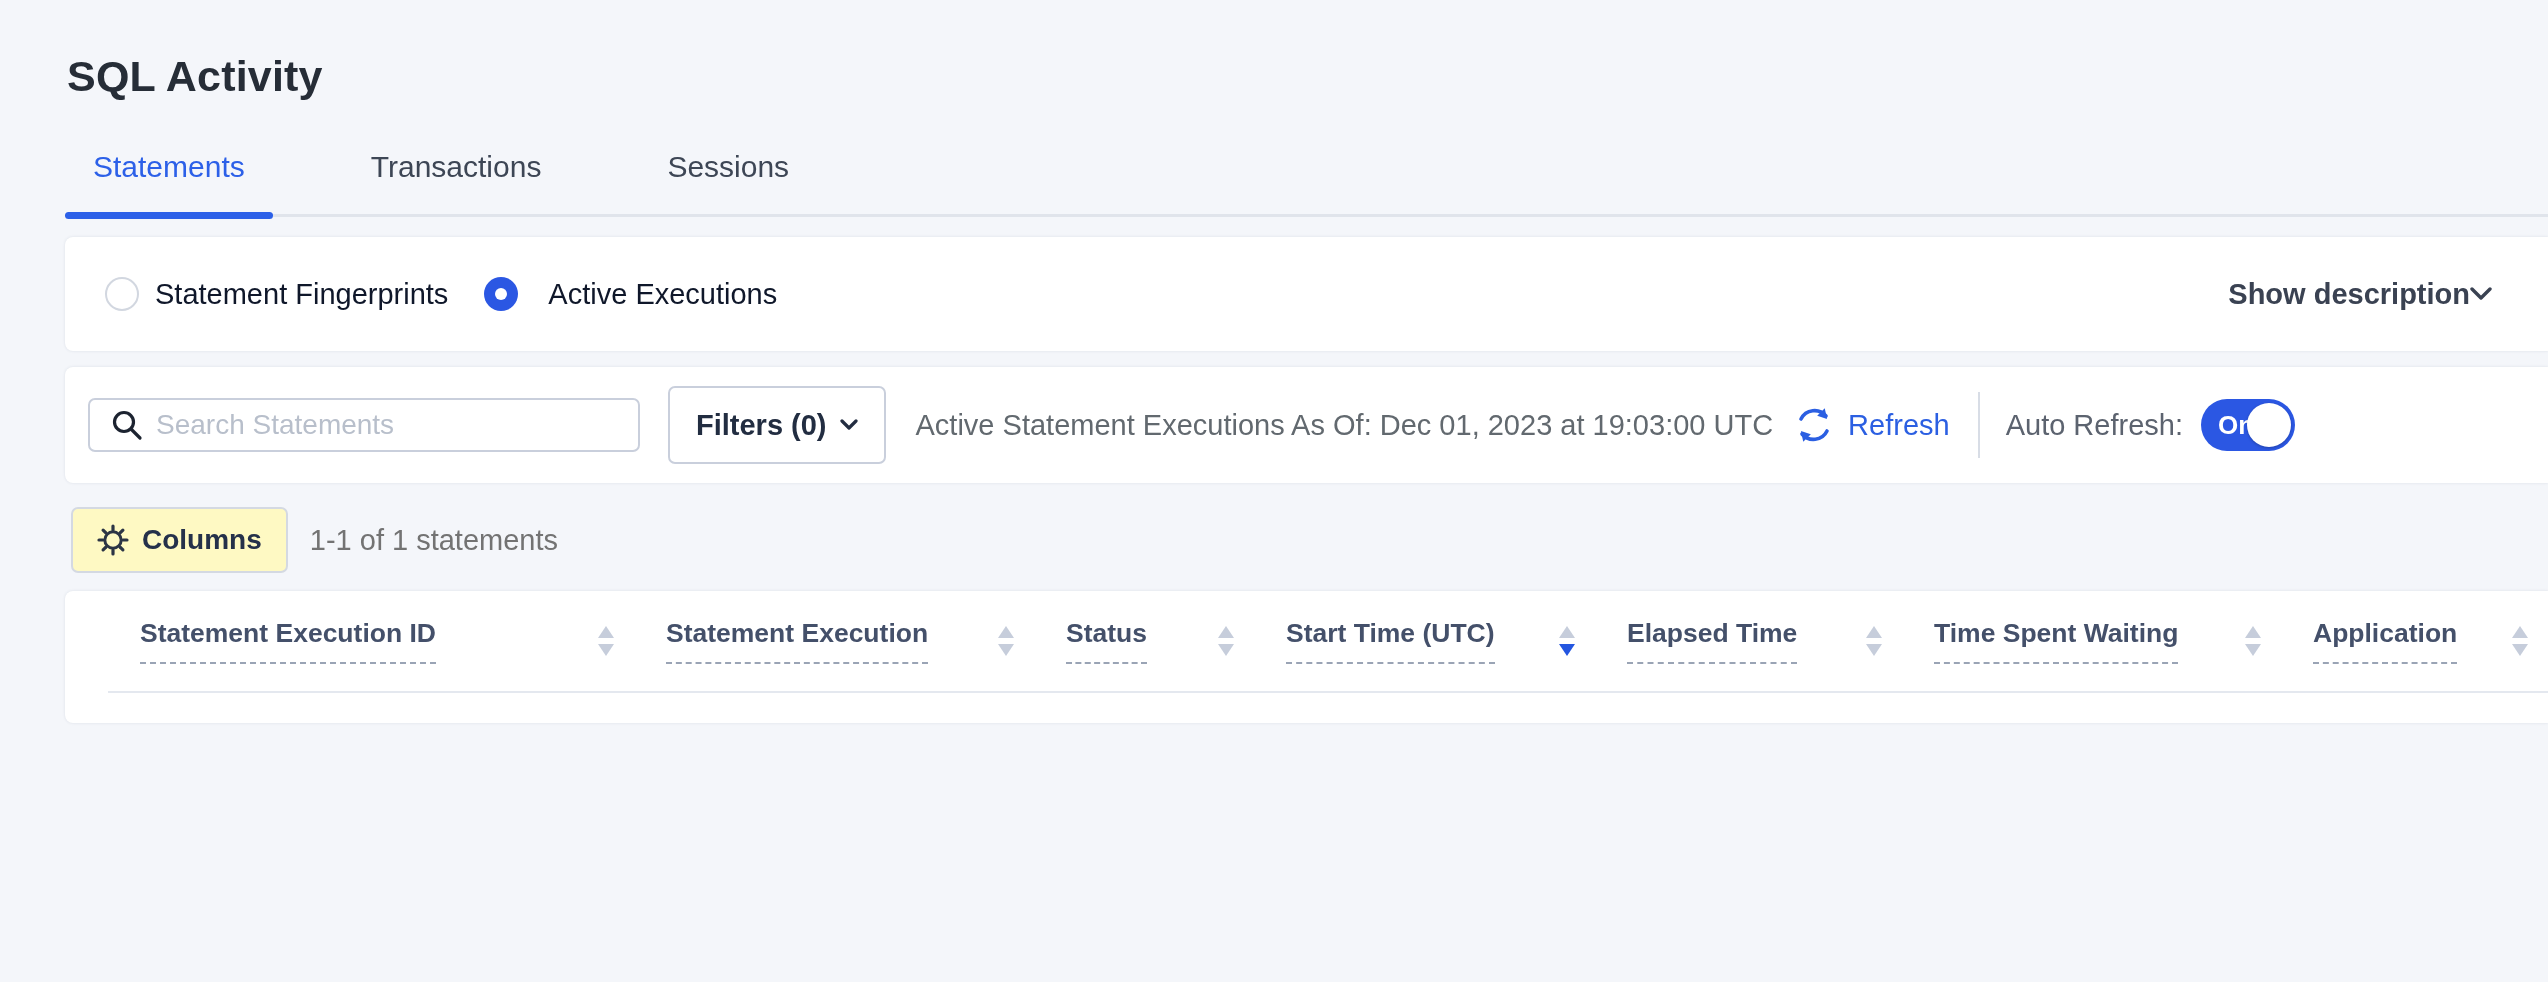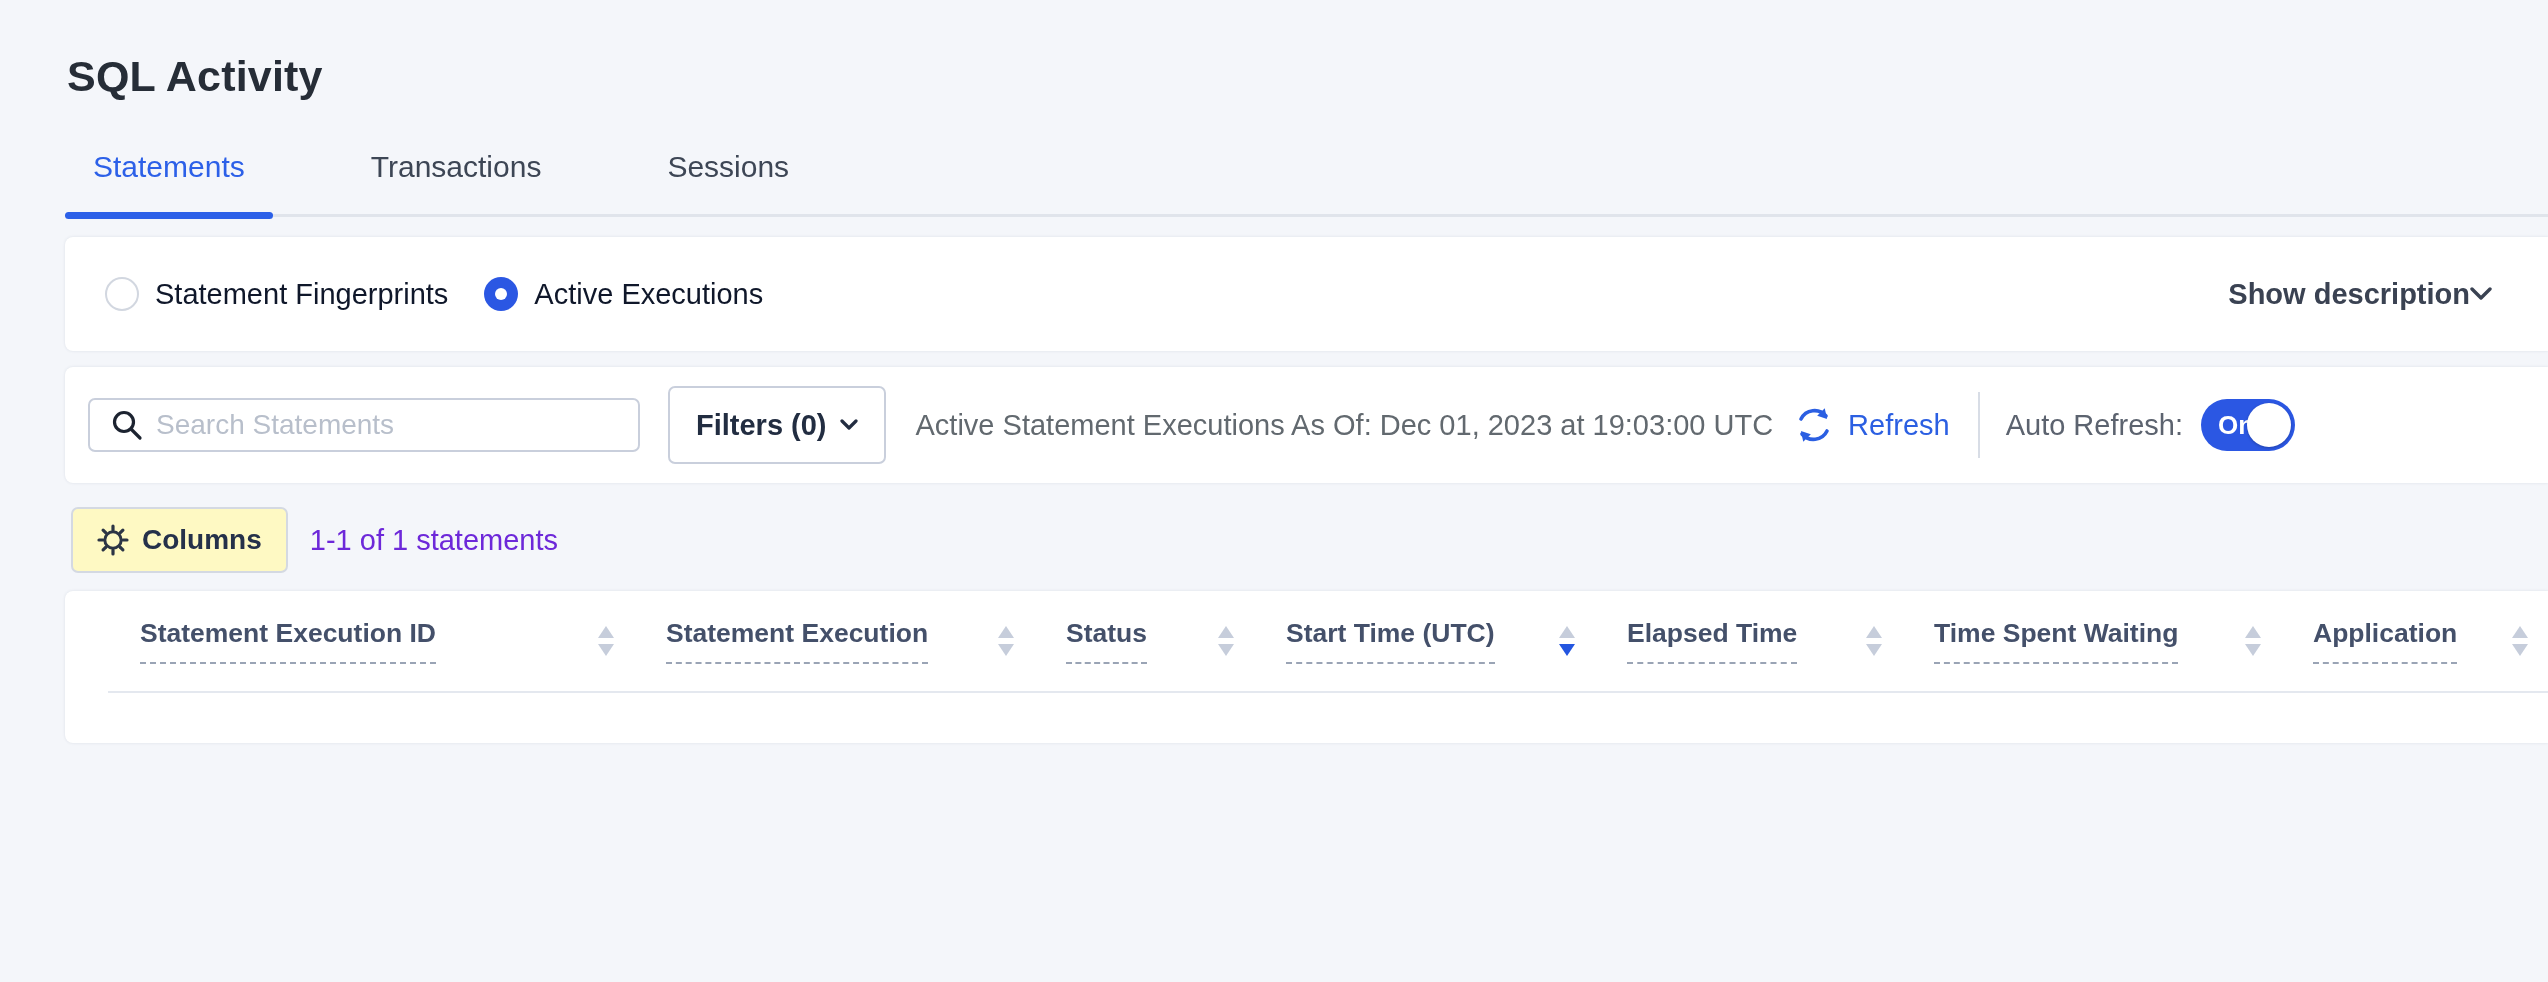--- a/index.html
+++ b/index.html
@@ -55,21 +55,21 @@
 
   
   .radio-card {
     margin-top: 20px;
     height: 114px;
     display: flex;
     align-items: center;
     padding-left: 40px;
   }
   .radio-option { display: flex; align-items: center; cursor: pointer; }
-  .radio-option + .radio-option { margin-left: 36px; }
+  .radio-option + .radio-option { margin-left: 36px; gap: 14px; }
   .radio-circle {
     width: 34px; height: 34px;
     border-radius: 50%;
     border: 2px solid #d2d7e0;
     background: #fff;
     flex-shrink: 0;
   }
   .radio-circle.selected {
     border: none;
     background: #2b57e3;
@@ -195,24 +195,24 @@
     border: 2px solid #d4d9e2;
     border-radius: 7px;
     display: flex;
     align-items: center;
     gap: 13px;
     font-size: 28px;
     font-weight: 700;
     color: #25314a;
     cursor: pointer;
   }
-  .results-count { margin-left: 22px; font-size: 29px; color: #6d28d9; }
-
-  
-  .table-card { margin-top: 18px; padding-bottom: 50px; }
+  .results-count { margin-left: 22px; font-size: 29px; color: #737373; }
+
+  
+  .table-card { margin-top: 18px; padding-bottom: 30px; }
   .tgrid {
     display: grid;
     grid-template-columns: 526px 400px 220px 341px 307px 379px minmax(0,1fr);
     margin-left: 43px;
   }
   .thead { border-bottom: 2px solid #e4e8ef; }
   .th {
     height: 100px;
     display: flex;
     align-items: center;

